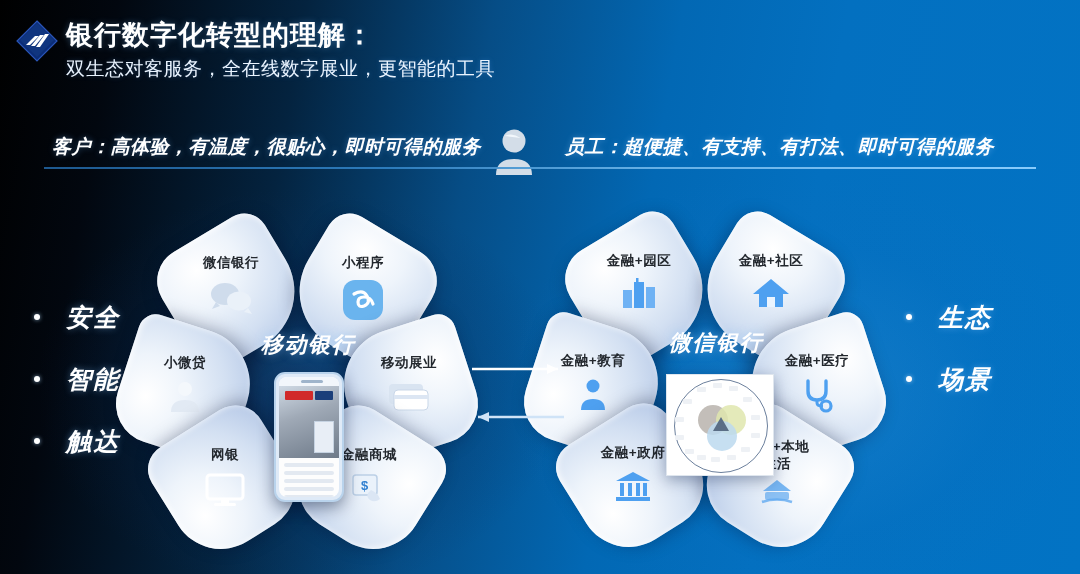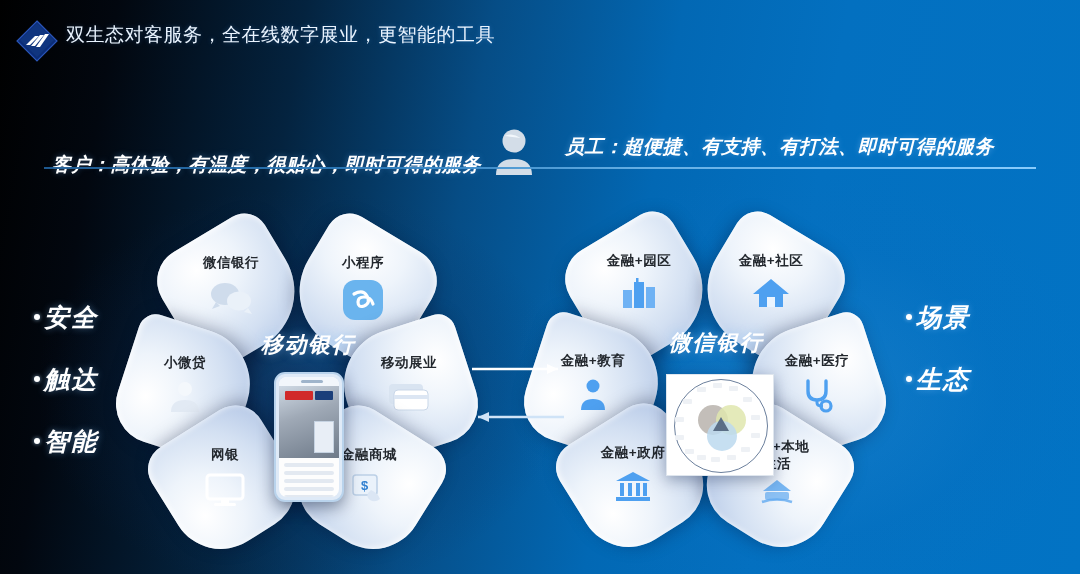--- a/index.html
+++ b/index.html
@@ -49,41 +49,41 @@
     text-shadow:0 0 5px rgba(100,170,255,0.30);
   }
 
   
   .band-line{
     position:absolute;left:44px;top:167px;width:992px;height:2px;
     background:linear-gradient(90deg,#1f5d96 0%,#2f7fc0 35%,#69b2e6 60%,#8fd0ff 100%);
     opacity:.95;
   }
   .cust-text{
-    position:absolute;left:52px;top:152px;
+    position:absolute;left:52px;top:134px;
     color:#ffffff;font-size:19px;font-style:italic;font-weight:bold;
     white-space:nowrap;letter-spacing:.5px;
     text-shadow:0 0 6px rgba(110,180,255,.4);
   }
   .emp-text{
     position:absolute;left:565px;top:134px;
     color:#ffffff;font-size:19px;font-style:italic;font-weight:bold;
     white-space:nowrap;letter-spacing:.5px;
     text-shadow:0 0 6px rgba(140,200,255,.45);
   }
   .avatar{
     position:absolute;left:489px;top:127px;width:50px;height:48px;
   }
 
   
   .bullets{position:absolute;width:140px;}
   .bullets.left{left:34px;top:286px;}
   .bullets.right{left:906px;top:286px;}
   .bullet{
-    display:flex;align-items:center;gap:4px;height:62px;
+    display:flex;align-items:center;gap:26px;height:62px;
     color:#ffffff;font-size:25px;font-weight:bold;font-style:italic;
     letter-spacing:2px;white-space:nowrap;
     text-shadow:0 0 7px rgba(130,195,255,.45);
   }
   .bullet .dot{
     width:6px;height:6px;border-radius:50%;background:#ffffff;flex:0 0 6px;
     box-shadow:0 0 4px rgba(180,220,255,.7);
   }
 
   
@@ -189,20 +189,21 @@
     <svg width="46" height="46" viewBox="0 0 46 46">
       <path d="M23 3 L43 23 L23 43 L3 23 Z" fill="#0b2d78" stroke="#2a55b8" stroke-width="1.2"></path>
       <path d="M23 5 L40 22 L23 39 L6 22 Z" fill="#10357f"></path>
       <path d="M12 27 l9 -9 4 0 -9 9 z" fill="#ffffff"></path>
       <path d="M17 28 l9 -11 4 0 -9 11 z" fill="#ffffff"></path>
       <path d="M22 29 l9 -13 4 0 -9 13 z" fill="#ffffff"></path>
     </svg>
   </div>
 
   <div class="title-wrap">
+    <div class="title">银行数字化转型的理解：</div>
     <div class="subtitle">双生态对客服务，全在线数字展业，更智能的工具</div>
   </div>
 
   <div class="cust-text">客户：高体验，有温度，很贴心，即时可得的服务</div>
 
   <div class="avatar">
     <svg width="50" height="48" viewBox="0 0 50 48">
       <circle cx="25" cy="14" r="11.5" fill="#d3dde8"></circle>
       <path d="M15.5 9 q8 -4 16 2 q-7 -1 -16 -2 z" fill="#f2f7fc"></path>
       <path d="M7 48 q0 -16 18 -16 q18 0 18 16 z" fill="#d3dde8"></path>
@@ -212,36 +213,36 @@
   <div class="emp-text">员工：超便捷、有支持、有打法、即时可得的服务</div>
   <div class="band-line"></div>
 
   <div class="bullets left">
     <div class="bullet">
       <span class="dot"></span>
       <span>安全</span>
     </div>
     <div class="bullet">
       <span class="dot"></span>
-      <span>触达</span>
+      <span>智能</span>
     </div>
     <div class="bullet">
       <span class="dot"></span>
-      <span>智能</span>
+      <span>触达</span>
     </div>
   </div>
 
   <div class="bullets right">
     <div class="bullet">
       <span class="dot"></span>
-      <span>场景</span>
+      <span>生态</span>
     </div>
     <div class="bullet">
       <span class="dot"></span>
-      <span>生态</span>
+      <span>场景</span>
     </div>
   </div>
 
   <div class="flower left">
 
     <div class="petal p-tl">
       <div class="inner">
         <div class="plabel" style="top:26px;">微信银行</div>
         <div class="picon" style="top:52px;">
           <svg width="46" height="34" viewBox="0 0 46 34" style="margin:0 auto;">

